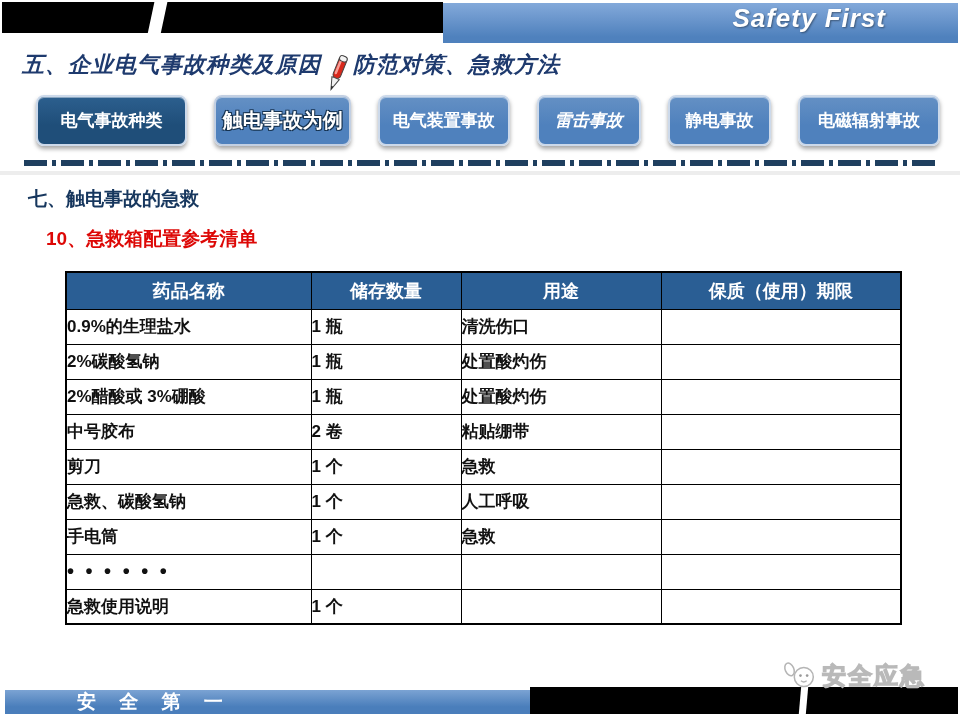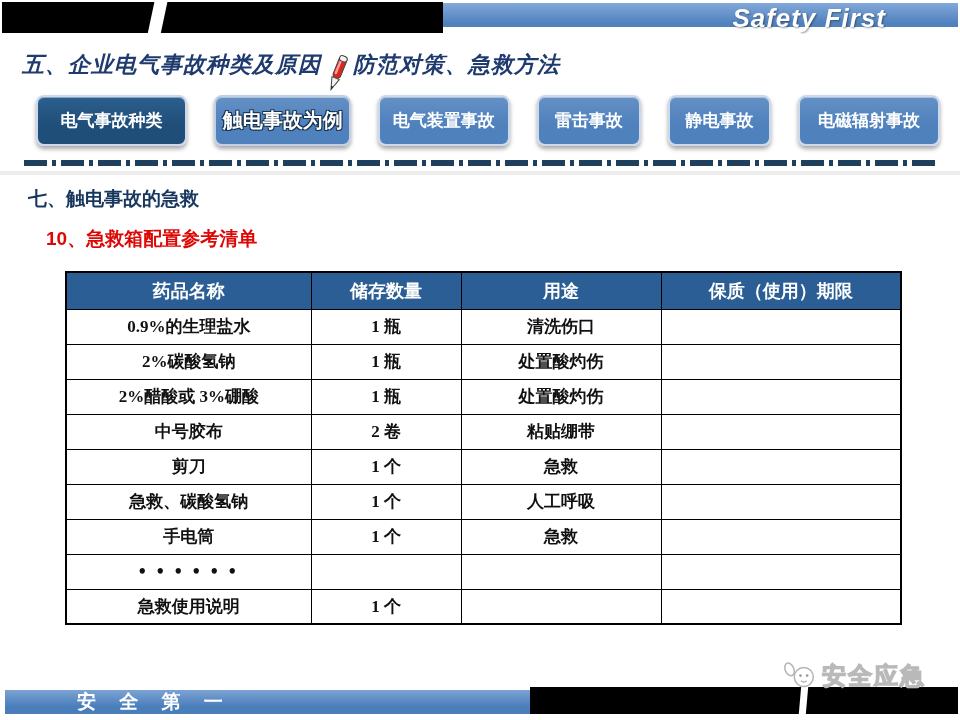--- a/index.html
+++ b/index.html
@@ -7,21 +7,21 @@
   body { display:flex; justify-content:center; }
   .slide {
     position:relative; width:960px; height:720px; background:#fff;
     font-family:"Liberation Sans","DejaVu Sans",sans-serif; overflow:hidden;
   }
 
   
   .black-bar-top { position:absolute; left:2px; top:2px; width:441px; height:31px; background:#000; }
   .white-slash-top { position:absolute; left:151px; top:-3px; width:13px; height:42px; background:#fff; transform:skewX(-12deg); }
   .blue-banner {
-    position:absolute; left:443px; top:3px; width:515px; height:24px;
+    position:absolute; left:443px; top:3px; width:515px; height:40px;
     background:linear-gradient(to bottom, #83a9da 0%, var(--button-blue,#4f81bd) 85%);
     color:#fff; font-style:italic; font-weight:bold; font-size:26px;
     text-align:right; padding-right:72px; line-height:31px; letter-spacing:1px;
     text-shadow:1px 1px 2px rgba(0,0,0,.4);
   }
 
   
   .slide-title {
     position:absolute; left:22px; top:50px; display:flex; 
     color:var(--title-navy,#1e3a6e); font-weight:bold; font-size:22px; letter-spacing:1px;
@@ -35,21 +35,21 @@
     height:51px; border-radius:8px; border:2px solid #ccd9ea;
     background:linear-gradient(to bottom,#6490c4 0%, var(--button-blue,#4f81bd) 60%);
     color:#fff; font-size:17px; font-weight:bold;
     display:flex; align-items:center; justify-content:center;
     box-shadow:0 3px 4px rgba(0,0,0,.35), inset 0 1px 0 rgba(255,255,255,.45);
     cursor:pointer; white-space:nowrap;
   }
   .nav-btn:nth-child(1){ width:168px; }
   .nav-btn:nth-child(2){ width:152px; }
   .nav-btn:nth-child(3){ width:146px; }
-  .nav-btn:nth-child(4){ width:116px; }
+  .nav-btn:nth-child(4){ width:116px;font-style:italic; }
   .nav-btn:nth-child(5){ width:114px; }
   .nav-btn:nth-child(6){ width:158px; }
   .nav-btn.variant-dark { background:linear-gradient(to bottom,#2c5f8e 0%, var(--button-dark-blue,#1f4e79) 60%); }
   .nav-btn.variant-active {
     font-size:20px; border-color:#c2cfe2;
     text-shadow:-1px -1px 0 #16324f, 1px -1px 0 #16324f, -1px 1px 0 #16324f, 1px 1px 0 #16324f;
   }
 
   
   .dash-line {
@@ -68,22 +68,22 @@
   table.aid-table {
     position:absolute; left:65px; top:271px; width:835px;
     border-collapse:collapse; table-layout:fixed;
     border:2px solid #000;
   }
   .aid-table th {
     background:var(--table-header-blue,#2a5e94); color:#fff;
     font-size:18px; font-weight:bold; height:37px; border:1.5px solid #000;
   }
   .aid-table td {
-    height:35px; text-align:center; border:1.5px solid #000;
-    font-size:17px; font-weight:bold; color:#111;font-family:Liberation Serif, serif;
+    height:35px; text-align:left; border:1.5px solid #000;
+    font-size:17px; font-weight:bold; color:#111;
   }
   .aid-table td.dots-cell { font-size:20px; letter-spacing:3px; }
 
   
   .footer-logo { position:absolute; left:781px; top:660px; display:flex; gap:3px; z-index:6; }
   .mascot-icon { width:38px; height:34px; }
   .logo-text {
     font-size:24px; font-weight:bold; letter-spacing:2px; color:#fff;
     -webkit-text-stroke:1.2px #b9b9b9; text-shadow:0 0 1px #ccc;
   }

